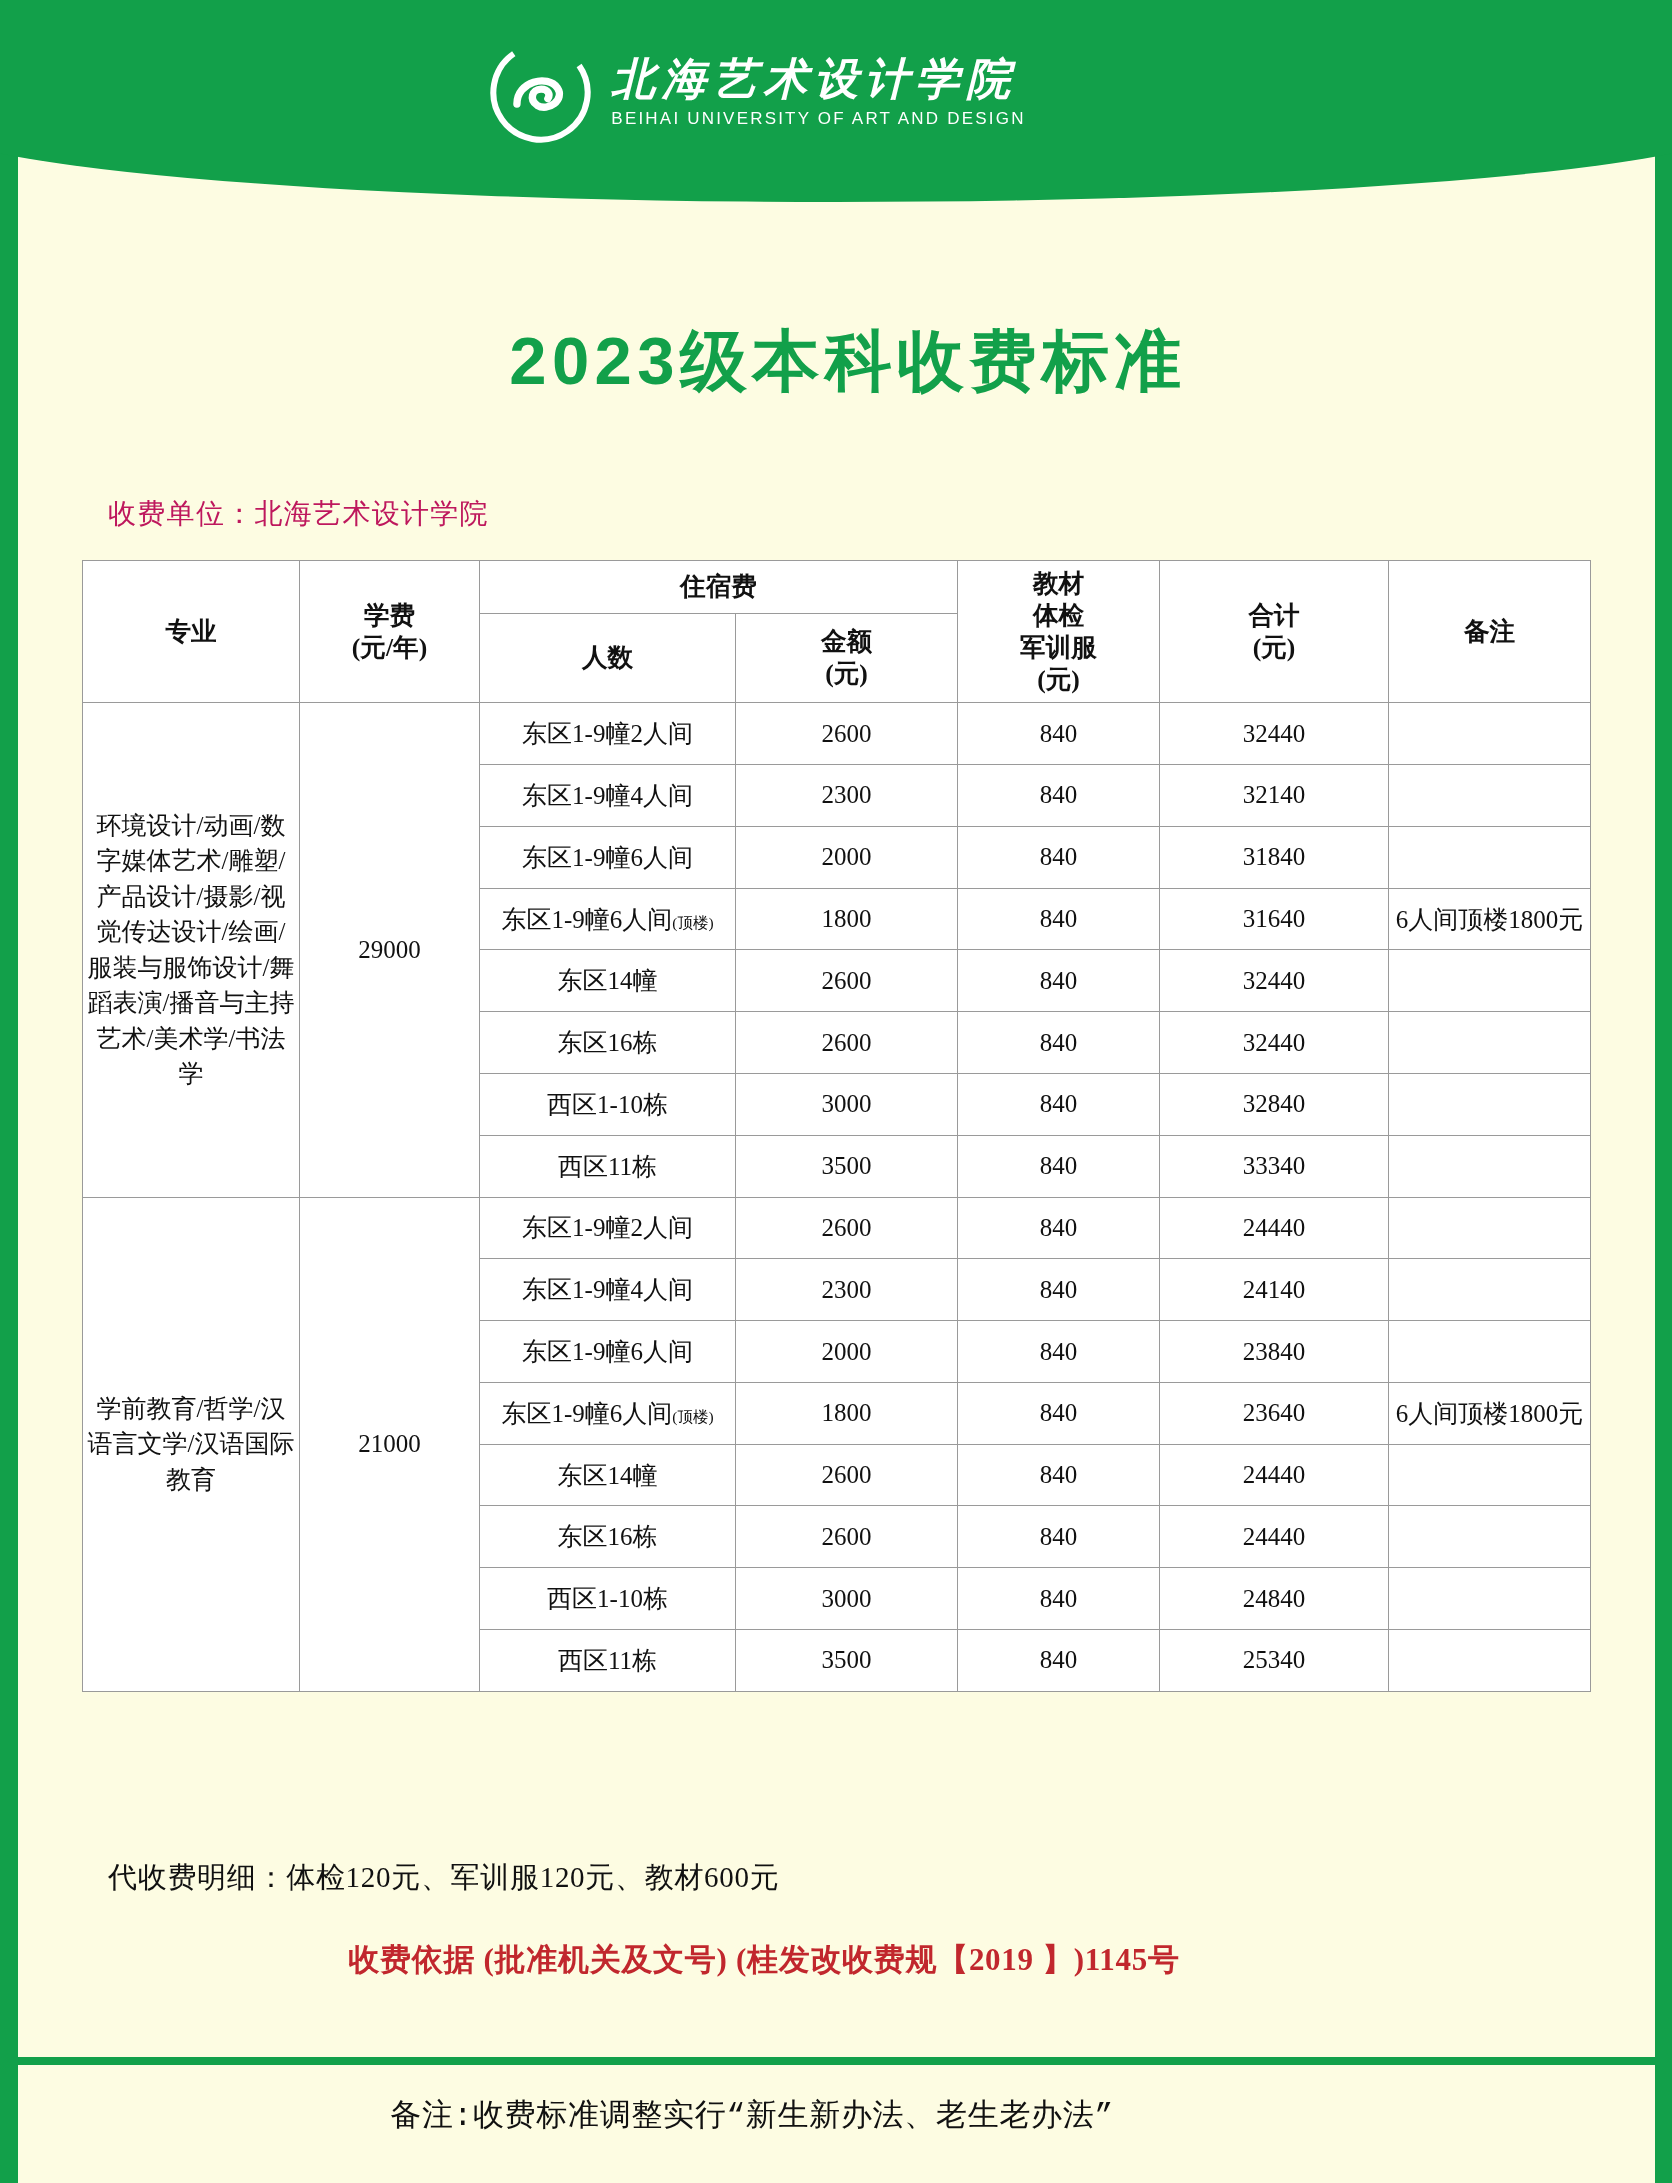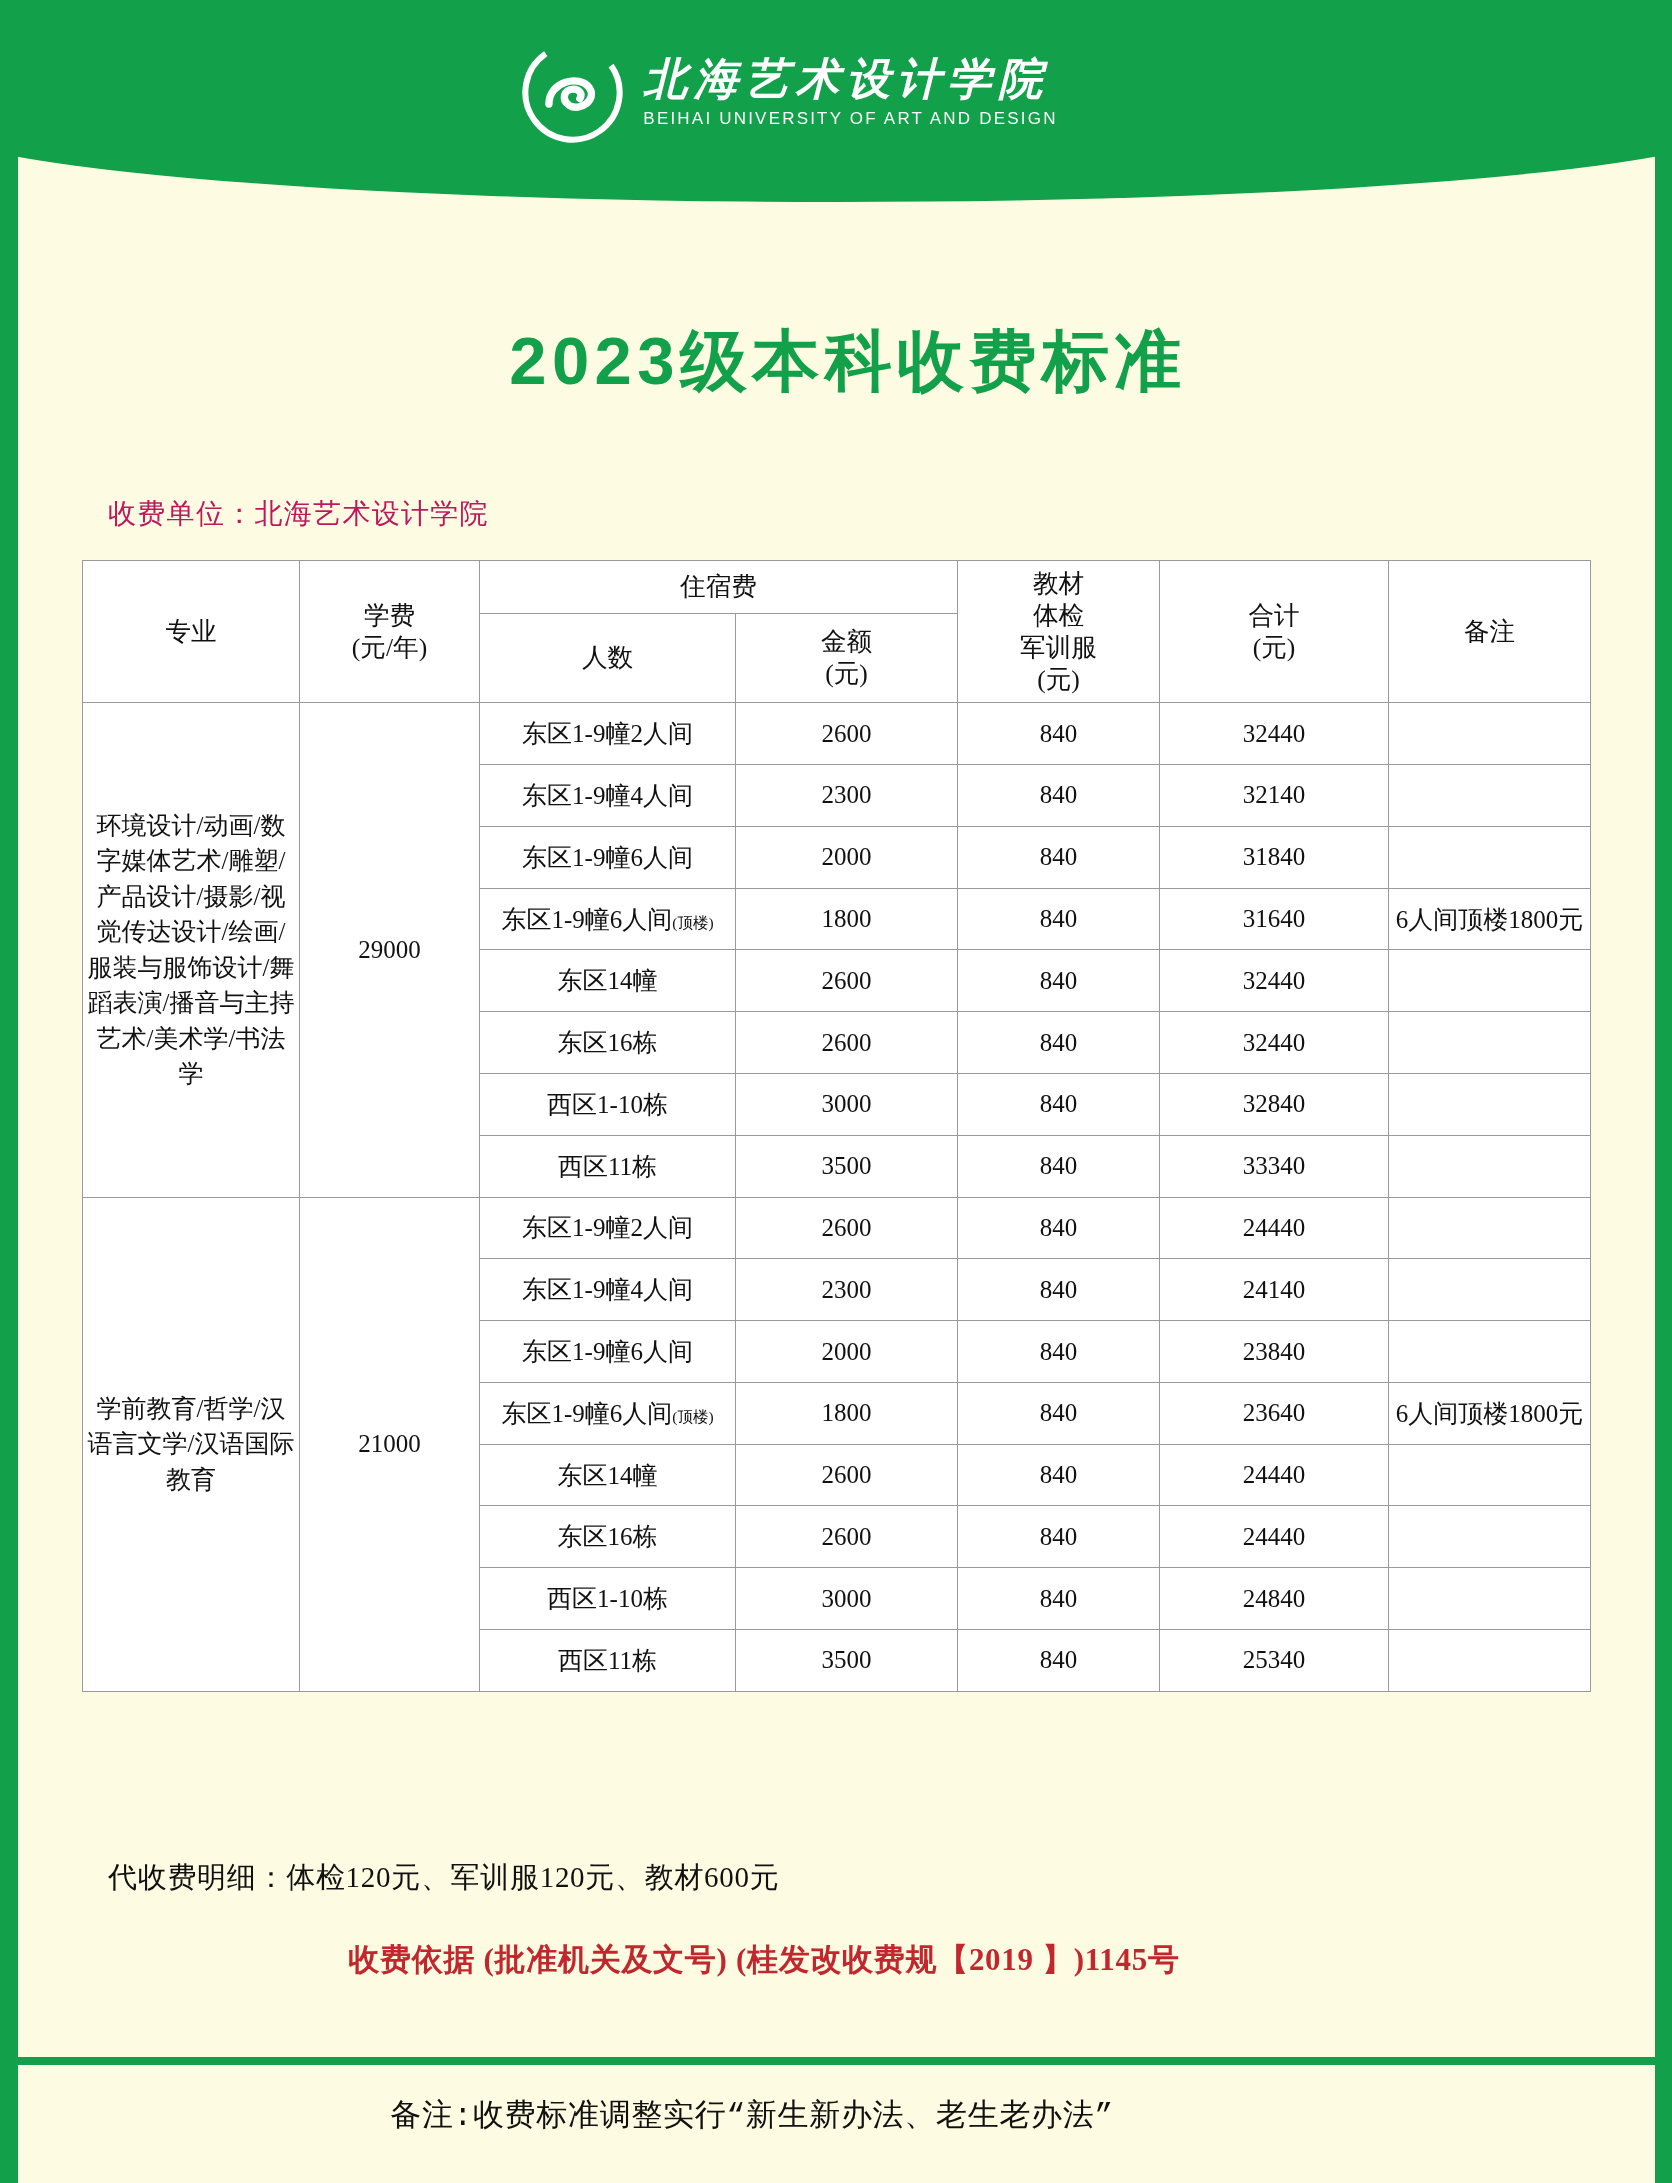--- a/index.html
+++ b/index.html
@@ -51,21 +51,20 @@
   }
   .logo-wrap {
     position: absolute;
     top: 42px;
     left: 0;
     width: 1516px;
     display: flex;
     align-items: center;
     justify-content: center;
     gap: 20px;
-    padding-left: 32px;
   }
   .logo-mark {
     width: 101px;
     height: 101px;
     position: relative;
     flex: none;
   }
   .logo-text {
     color: #ffffff;
     text-align: left;
@@ -127,21 +126,21 @@
     background: #ffffff;
   }
   table.fees th, table.fees td {
     border: 1.3px solid #9a9a9a;
     text-align: center;
     vertical-align: middle;
     font-family: "Liberation Serif", "DejaVu Serif", serif;
     color: #111;
   }
   table.fees th {
-    font-weight: normal;
+    font-weight: bold;
     font-size: 25.6px;
     line-height: 1.25;
     padding: 6.7px 2.7px;
     text-align: center;
   }
   .th-remark { font-size: 18px; }
   table.fees td {
     font-size: 25px;
     padding: 9.4px 4px;
     height: 42px;

